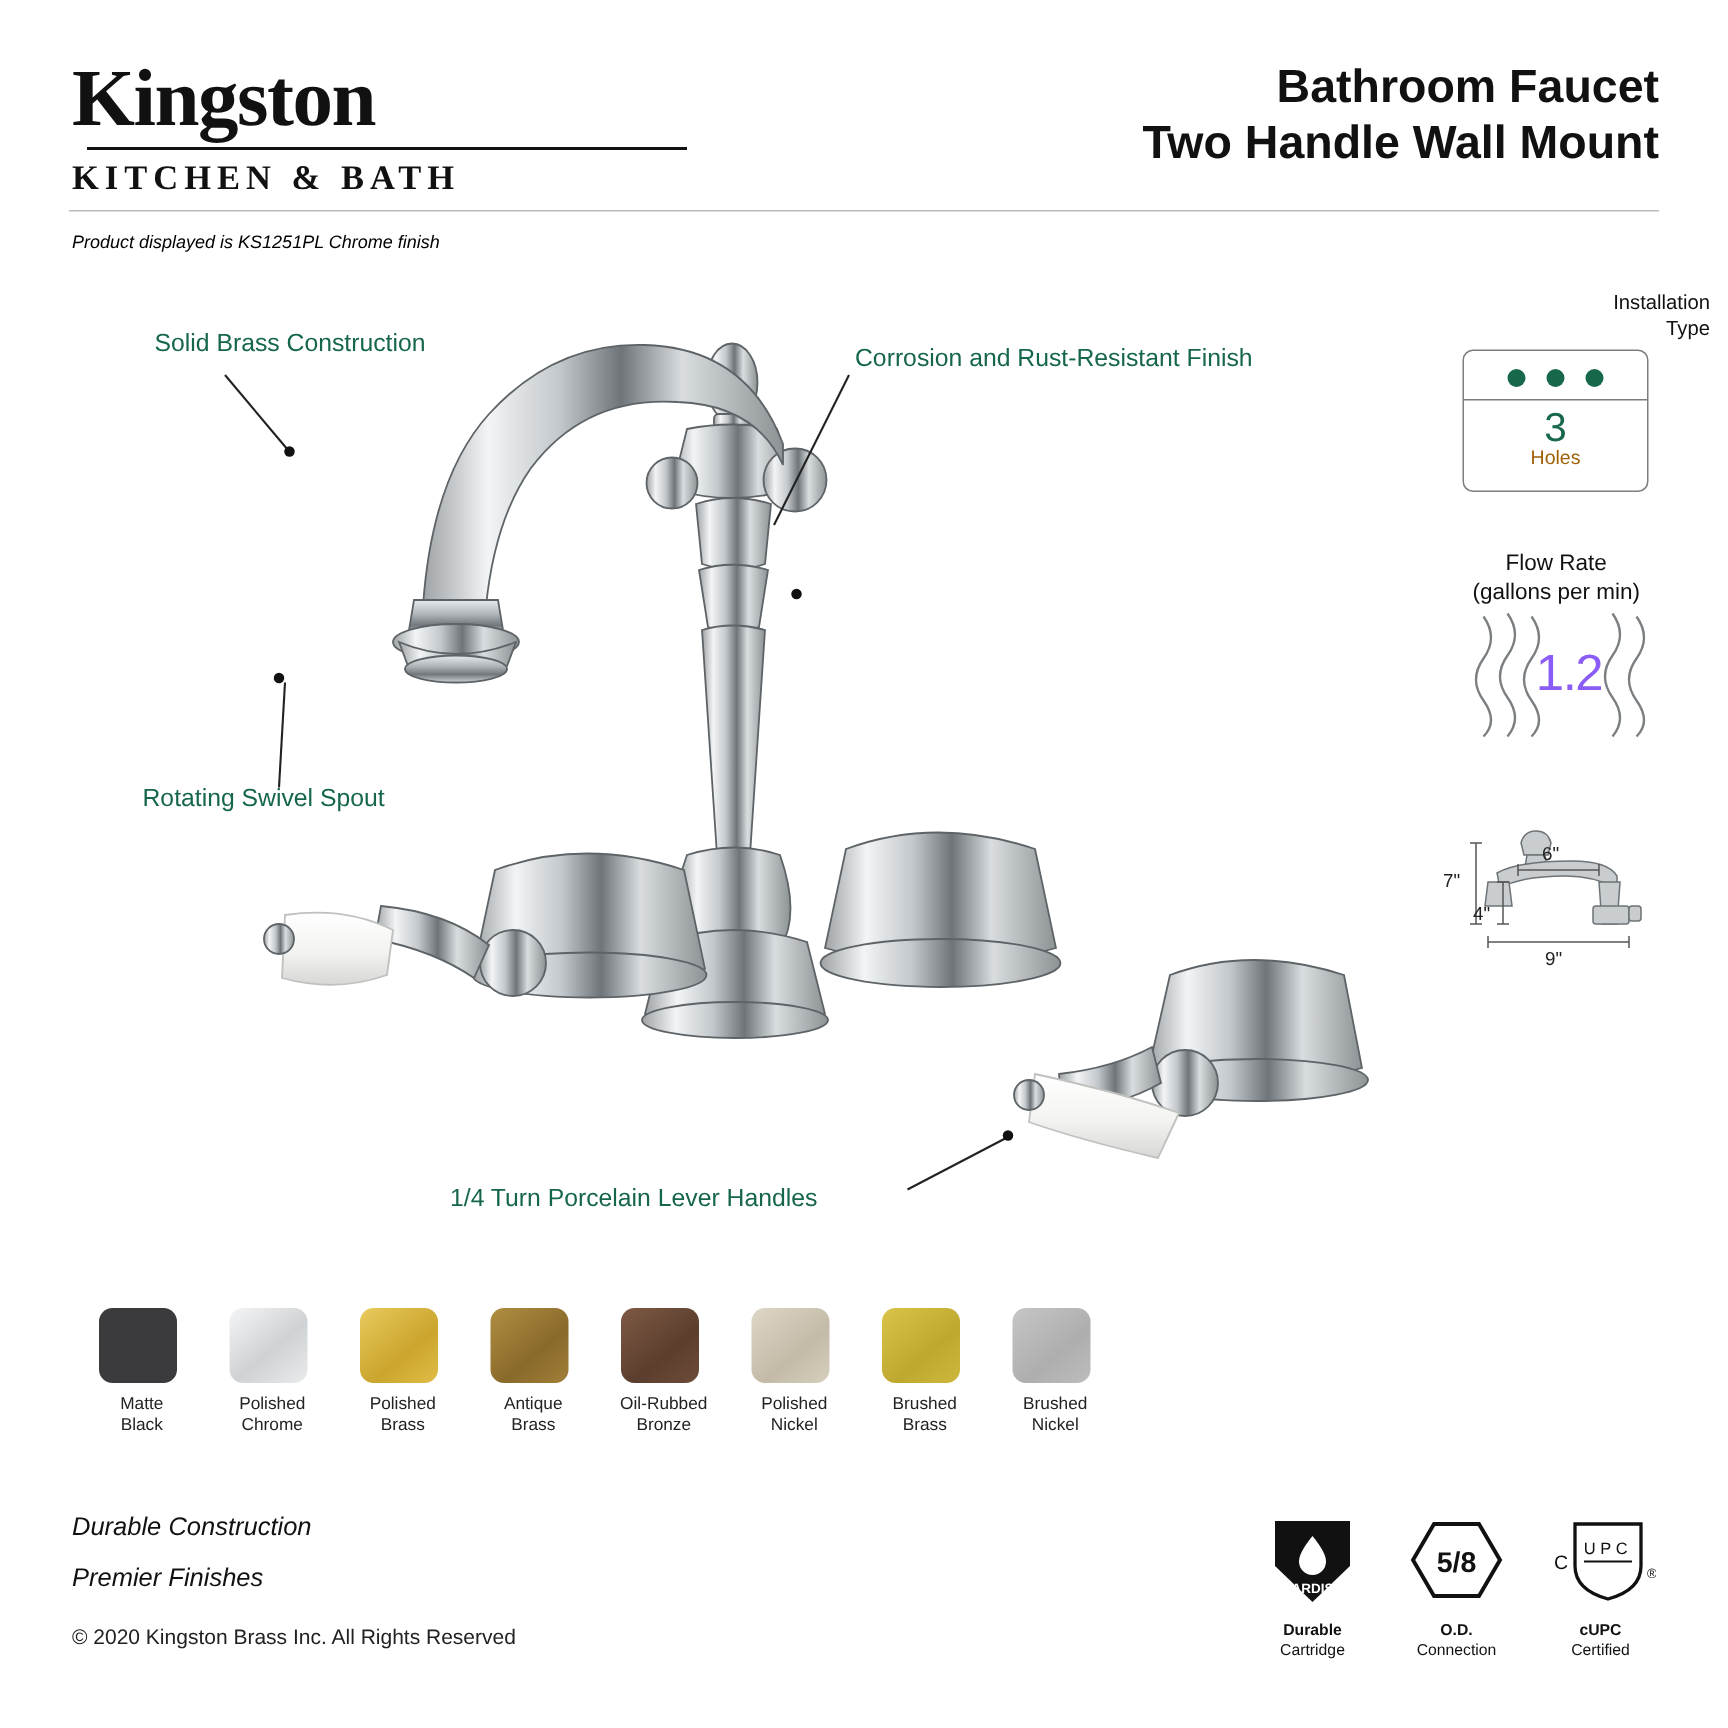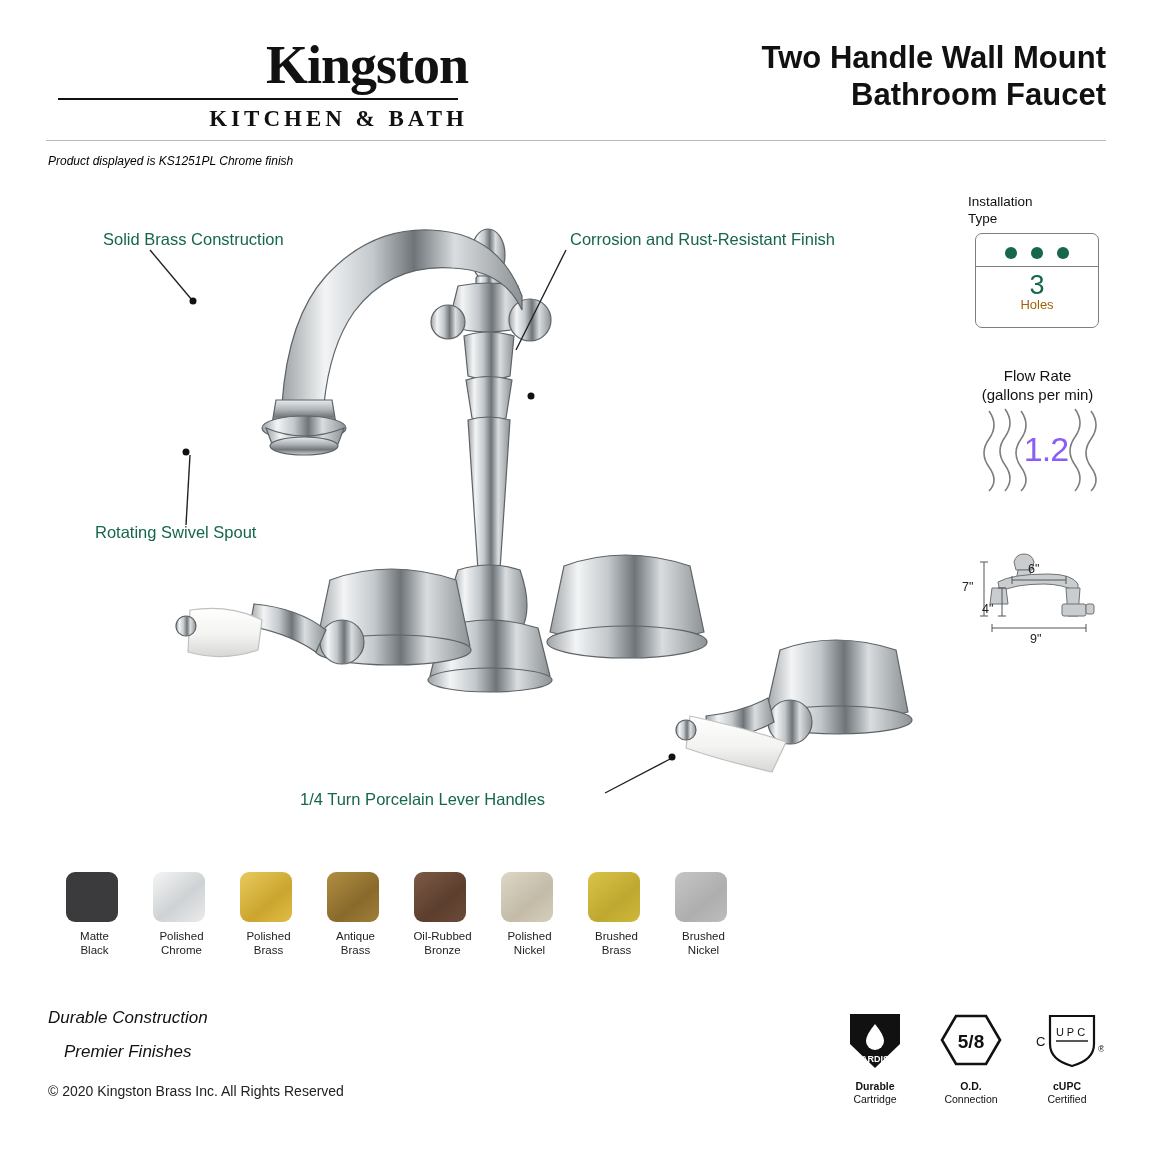--- a/index.html
+++ b/index.html
@@ -21,21 +21,21 @@
     width: 1152px;
     height: 1152px;
   }
 
   
   .brand {
     position: absolute;
     left: 48px;
     top: 38px;
     width: 420px;
-    text-align: right;
+    text-align: left;
   }
   .brand-name {
     font-family: "Liberation Serif", serif;
     font-weight: bold;
     font-size: 54px;
     letter-spacing: -1px;
     line-height: 1;
     color: #111;
   }
   .brand-rule {
@@ -77,32 +77,32 @@
     color: #000000;
   }
 
   
   .callout {
     position: absolute;
     font-size: 16.5px;
     color: #16674a;
     white-space: nowrap;
   }
-  .callout.c1 { left: 103px; top: 230px; }
+  .callout.c1 { left: 103px; top: 220px; }
   .callout.c2 { left: 570px; top: 230px; }
   .callout.c3 { left: 95px; top: 523px; }
   .callout.c4 { left: 300px; top: 790px; }
 
   
   .inst-label {
     position: absolute;
-    left: 968px;
+    left: 1000px;
     top: 194px;
     width: 140px;
-    text-align: left;
+    text-align: right;
     font-size: 13.5px;
     line-height: 1.25;
     color: #111;
   }
   .inst-box {
     position: absolute;
     left: 975px;
     top: 233px;
     width: 122px;
     height: 93px;
@@ -210,21 +210,21 @@
   .foot-line1 {
     position: absolute;
     left: 48px;
     top: 1008px;
     font-size: 17px;
     font-style: italic;
     color: #111;
   }
   .foot-line2 {
     position: absolute;
-    left: 64px;
+    left: 48px;
     top: 1042px;
     font-size: 17px;
     font-style: italic;
     color: #111;
   }
   .copyright {
     position: absolute;
     left: 48px;
     top: 1083px;
     font-size: 14px;
@@ -262,22 +262,22 @@
 
 <div class="page">
 
   <div class="brand">
     <div class="brand-name">Kingston</div>
     <div class="brand-rule"></div>
     <div class="brand-sub">KITCHEN &amp; BATH</div>
   </div>
 
   <div class="title">
+    <div>Bathroom Faucet</div>
     <div>Two Handle Wall Mount</div>
-    <div>Bathroom Faucet</div>
   </div>
 
   <div class="header-rule"></div>
   <div class="displayed-note">Product displayed is KS1251PL Chrome finish</div>
 
   <div class="faucet">
     <svg width="850" height="620" viewBox="0 0 850 620">
       <defs>
         <linearGradient id="chrome" x1="0" y1="0" x2="1" y2="0">
           <stop offset="0%" stop-color="#9fa3a6"></stop>

